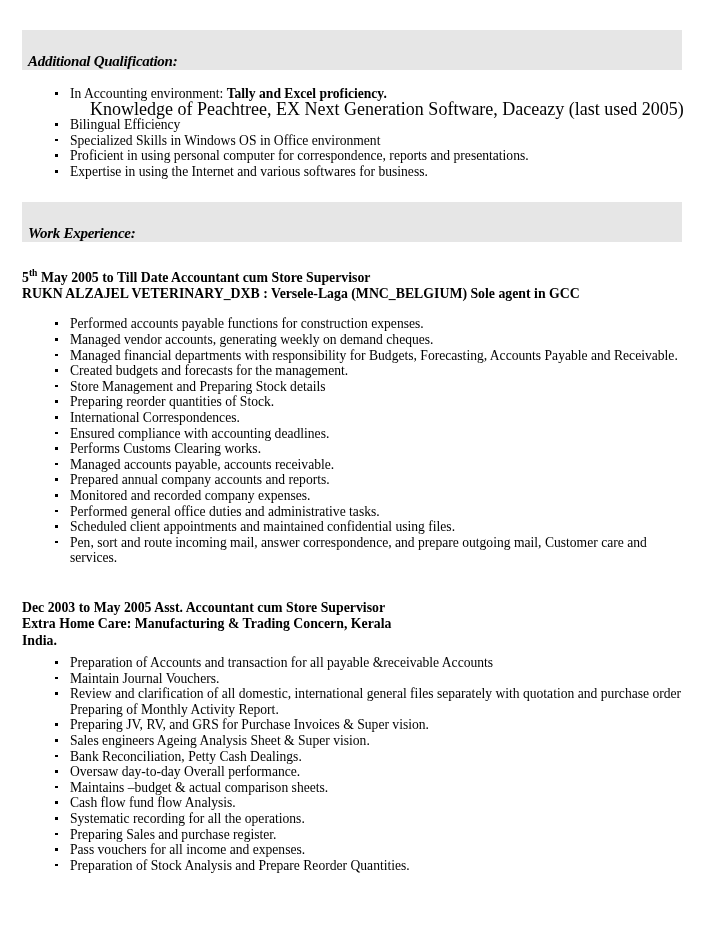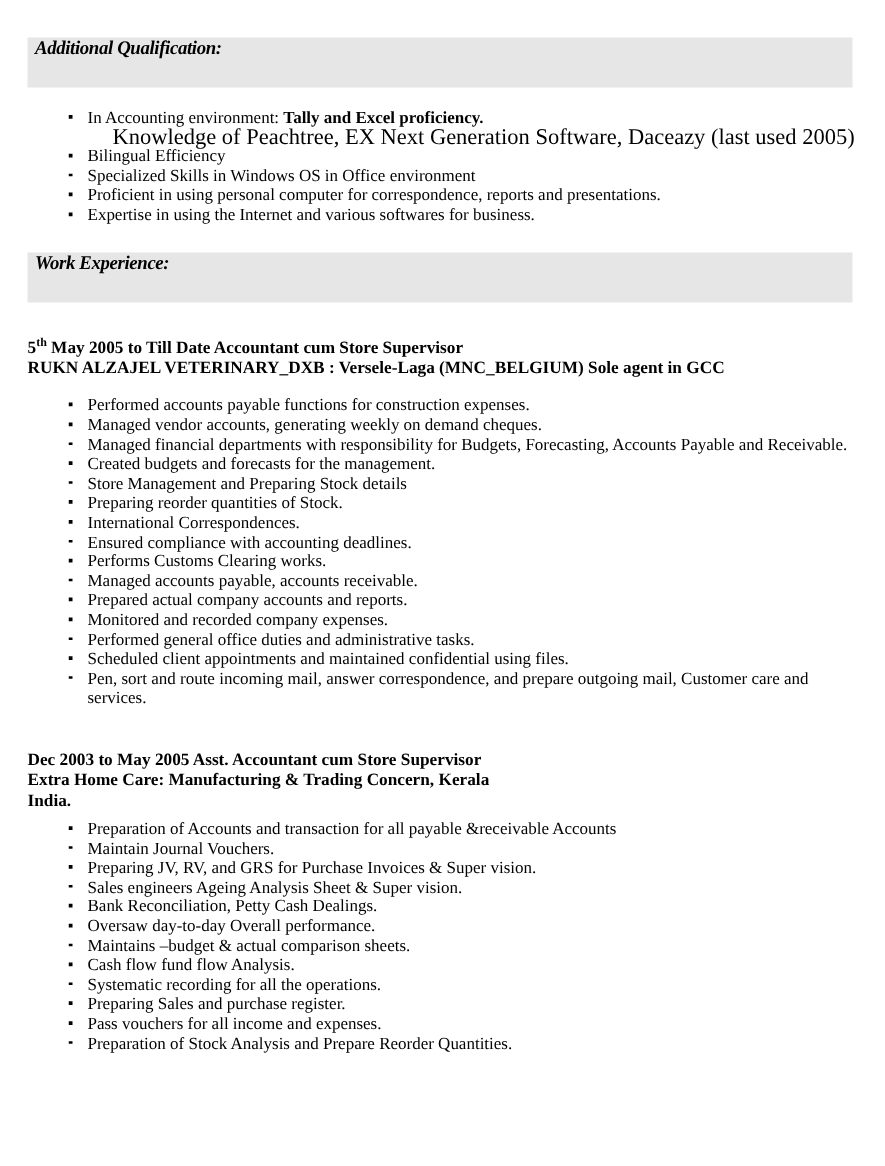--- a/index.html
+++ b/index.html
@@ -21,21 +21,21 @@
     box-sizing: border-box;
     padding: 0;
   }
 
   
   .section-band {
     margin: 0 26px 0 22px;
     background: #e6e6e6;
     height: 40px;
     display: flex;
-    align-items: flex-start;
+    align-items: flex-end;
     padding-left: 6px;
     box-sizing: border-box;
   }
   .section-band .band-title {
     font-family: "Liberation Serif", "DejaVu Serif", serif;
     font-style: italic;
     font-weight: bold;
     font-size: 15.5px;
     letter-spacing: -0.3px;
     color: #000;
@@ -142,38 +142,39 @@
     <li>Performed accounts payable functions for construction expenses.</li>
     <li>Managed vendor accounts, generating weekly on demand cheques.</li>
     <li>Managed financial departments with responsibility for Budgets, Forecasting, Accounts Payable and Receivable.</li>
     <li>Created budgets and forecasts for the management.</li>
     <li>Store Management and Preparing Stock details</li>
     <li>Preparing reorder quantities of Stock.</li>
     <li>International Correspondences.</li>
     <li>Ensured compliance with accounting deadlines.</li>
     <li>Performs Customs Clearing works.</li>
     <li>Managed accounts payable, accounts receivable.</li>
-    <li>Prepared actual company accounts and reports.</li>
+    <li>Prepared annual company accounts and reports.</li>
     <li>Monitored and recorded company expenses.</li>
     <li>Performed general office duties and administrative tasks.</li>
     <li>Scheduled client appointments and maintained confidential using files.</li>
     <li>Pen, sort and route incoming mail, answer correspondence, and prepare outgoing mail, Customer care and services.</li>
   </ul>
 
   <div class="sp-34"></div>
 
   <div class="job-heading">Dec 2003 to May 2005 Asst. Accountant cum Store Supervisor</div>
   <div class="job-heading">Extra Home Care: Manufacturing &amp; Trading Concern, Kerala</div>
   <div class="job-heading">India.</div>
 
   <div class="sp-6"></div>
 
   <ul class="bullets">
     <li>Preparation of Accounts and transaction for all payable &amp;receivable Accounts</li>
     <li>Maintain Journal Vouchers.</li>
+    <li>Review and clarification of all domestic, international general files separately with quotation and purchase order Preparing of Monthly Activity Report.</li>
     <li>Preparing JV, RV, and GRS for Purchase Invoices &amp; Super vision.</li>
     <li>Sales engineers Ageing Analysis Sheet &amp; Super vision.</li>
     <li>Bank Reconciliation, Petty Cash Dealings.</li>
     <li>Oversaw day-to-day Overall performance.</li>
     <li>Maintains –budget &amp; actual comparison sheets.</li>
     <li>Cash flow fund flow Analysis.</li>
     <li>Systematic recording for all the operations.</li>
     <li>Preparing Sales and purchase register.</li>
     <li>Pass vouchers for all income and expenses.</li>
     <li>Preparation of Stock Analysis and Prepare Reorder Quantities.</li>

